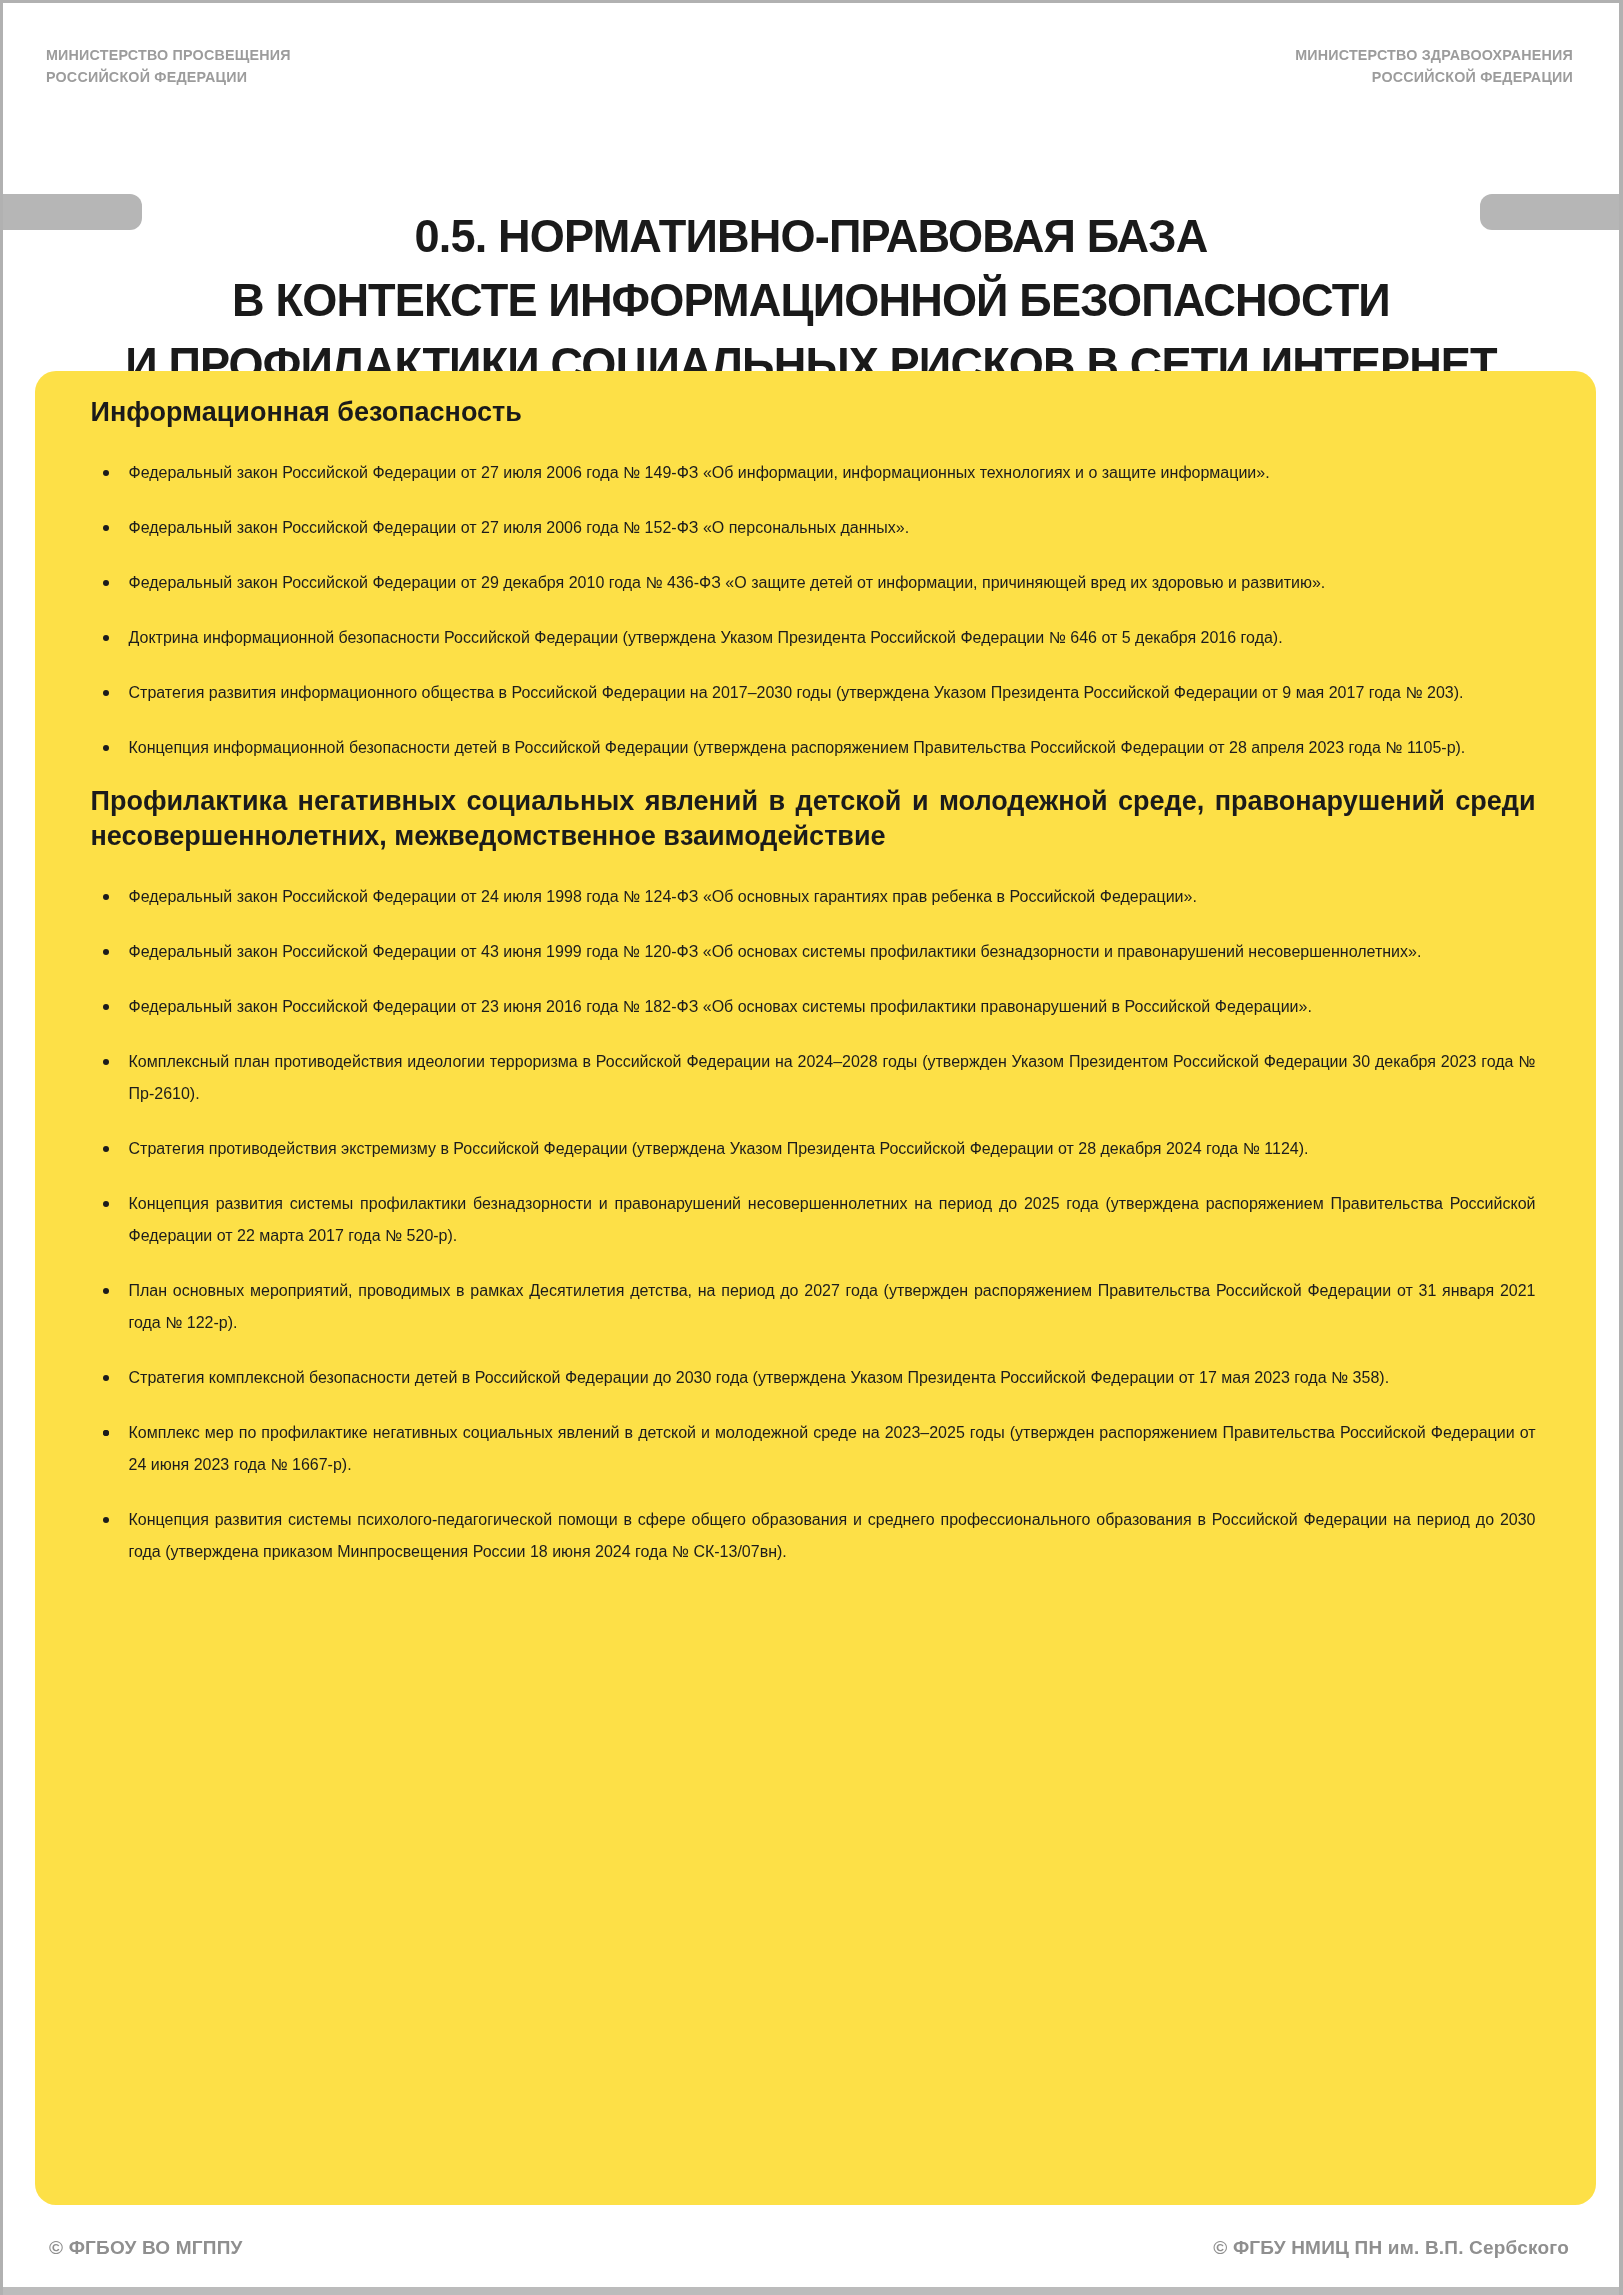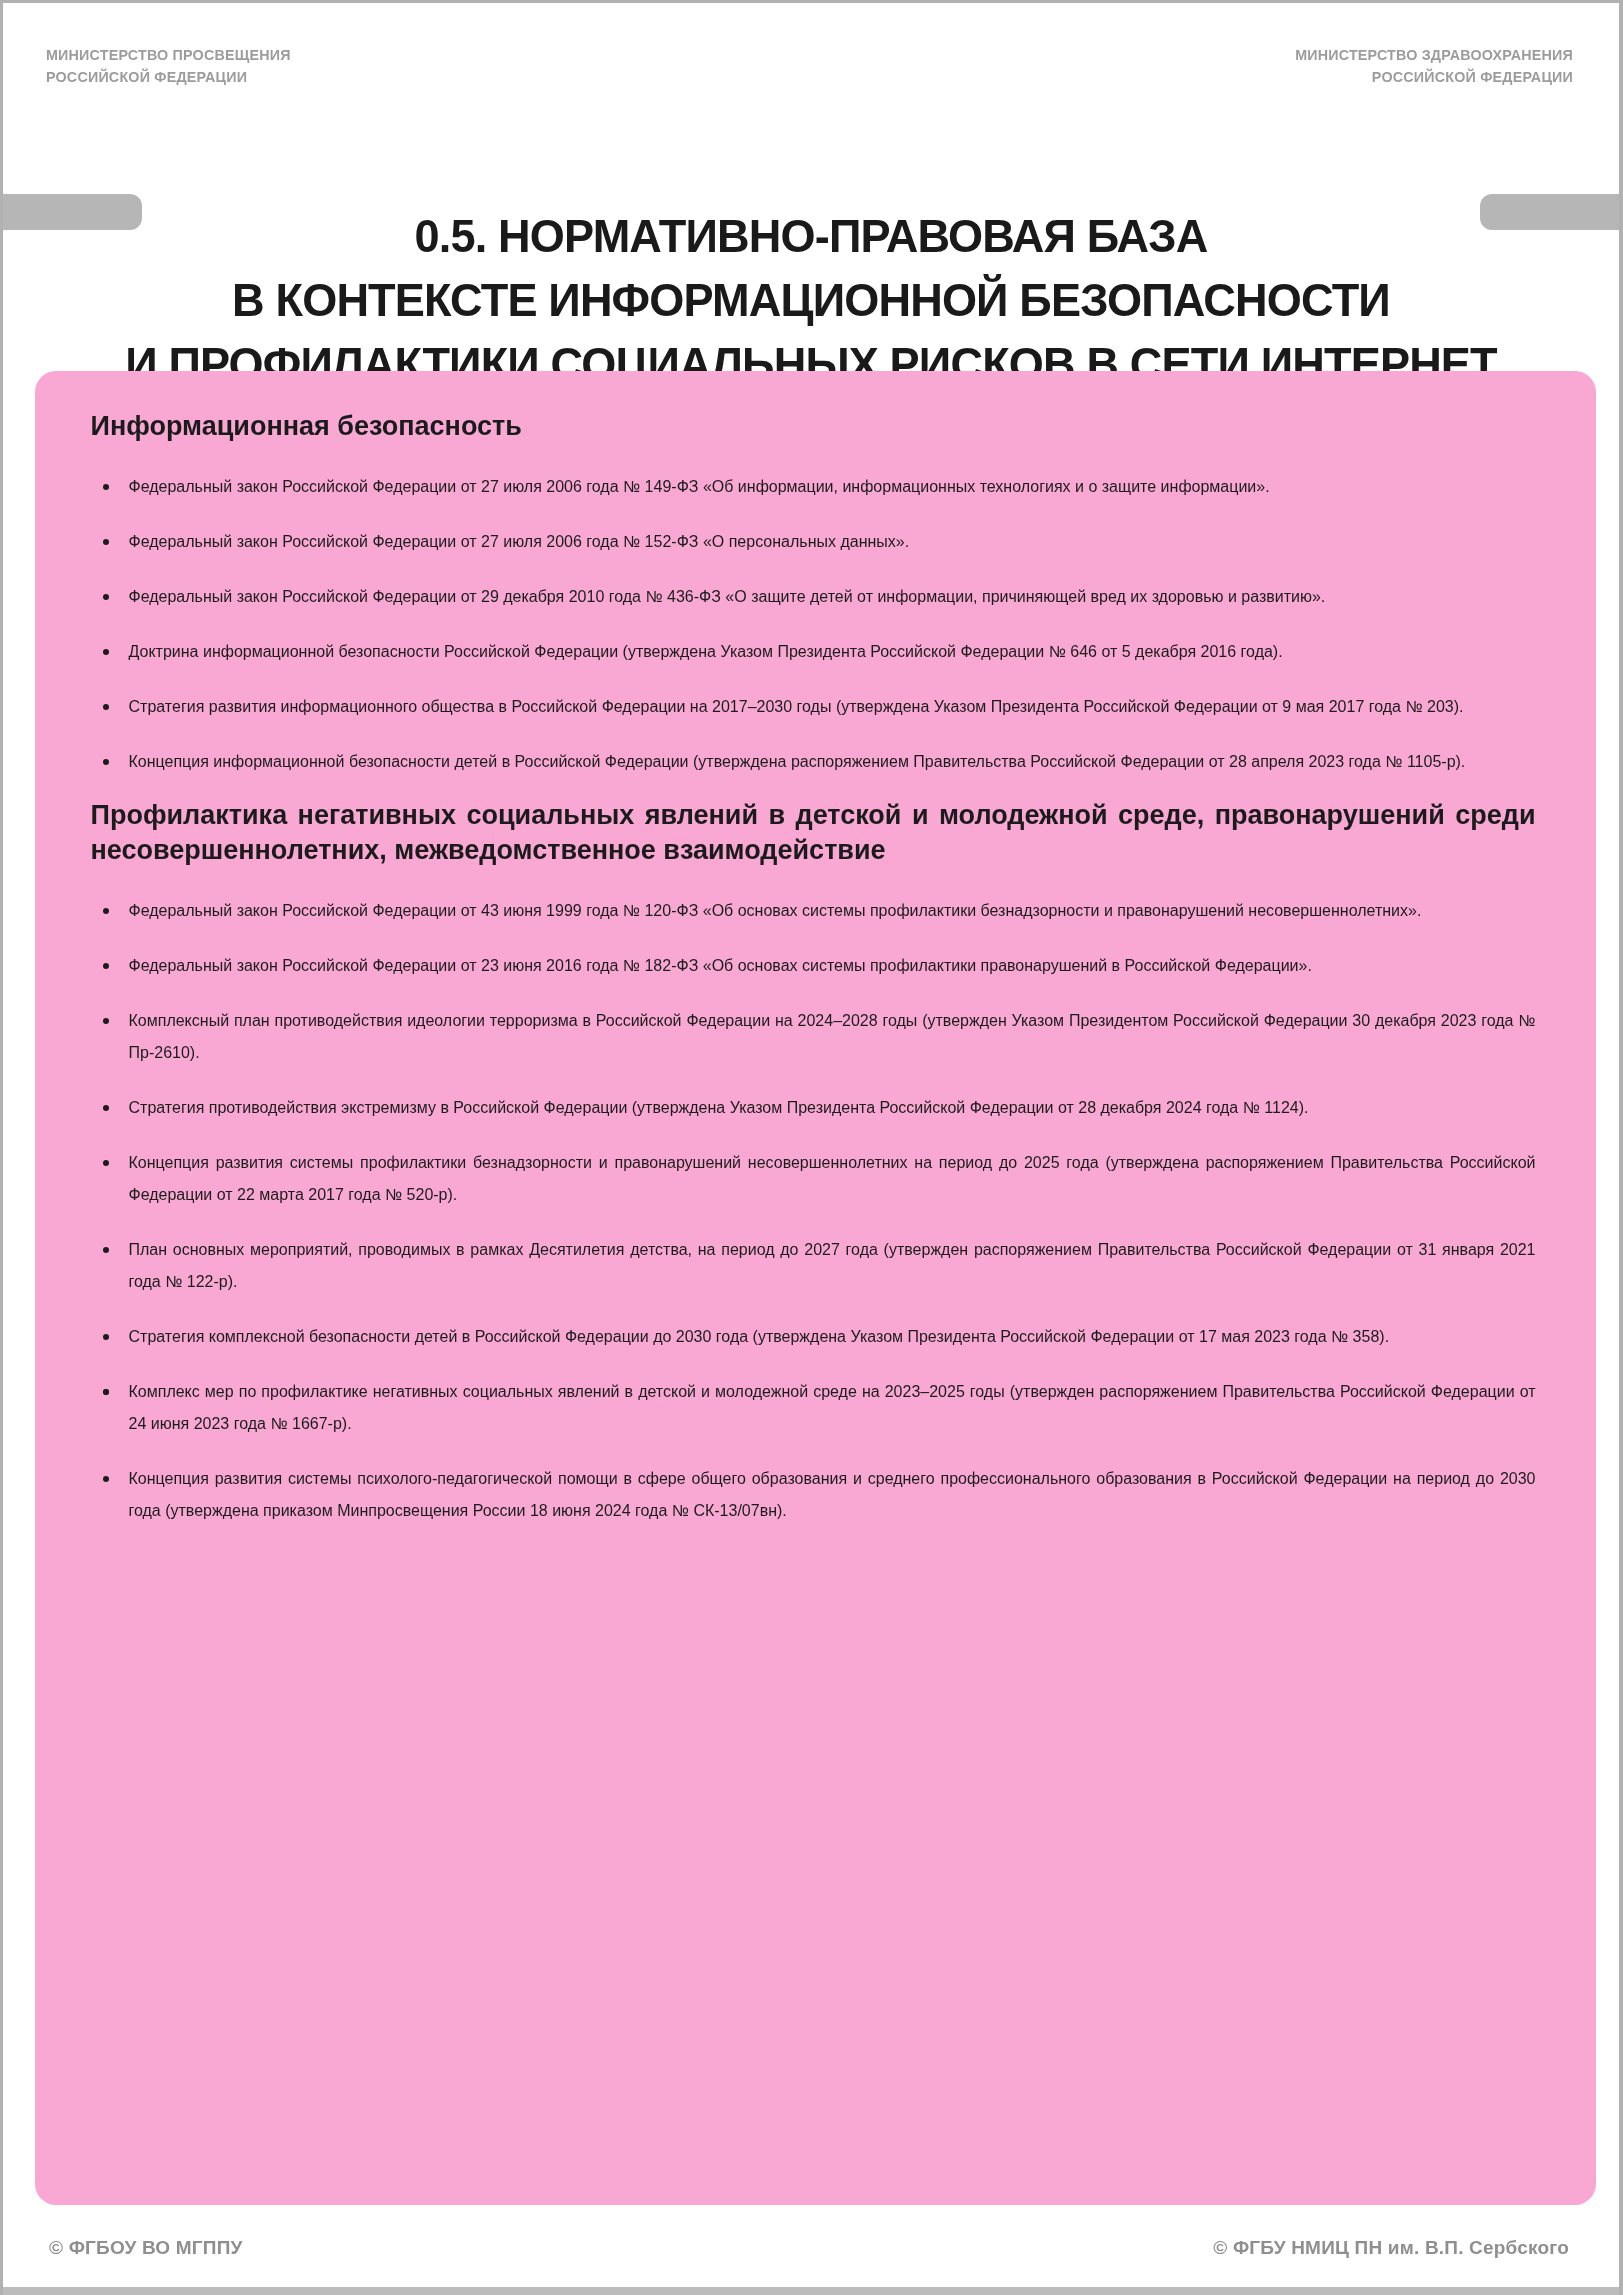--- a/index.html
+++ b/index.html
@@ -35,23 +35,23 @@
   .title-bar{
     position:absolute;top:191px;height:36px;width:139px;
     background:#b6b6b6;
   }
   .title-bar.left{left:0;border-radius:0 12px 12px 0;}
   .title-bar.right{right:0;border-radius:12px 0 0 12px;}
   
   .content-box{
     position:absolute;left:31.5px;top:368px;
     width:1561px;height:1834px;
-    background:#f9a8d4;border-radius:21px;
+    background:#fde047;border-radius:21px;
     box-sizing:border-box;
-    padding:38px 60px 0 56px;
+    padding:24px 60px 0 56px;
     overflow:hidden;
   }
   .section-heading{
     margin:0 0 27px 0;
     font-size:27px;font-weight:700;line-height:35px;
     color:#1b1b1b;text-align:justify;
   }
   .law-section + .law-section .section-heading{margin-top:20px;}
   .law-list{list-style:none;margin:0;padding:0;}
   .law-item{
@@ -135,20 +135,24 @@
   <li class="law-item">
     <span class="bullet"></span>
     <span class="li-text">Концепция информационной безопасности детей в Российской Федерации (утверждена распоряжением Правительства Российской Федерации от 28 апреля 2023 года № 1105-р).</span>
   </li>
 </ul>
   </section>
 
   <section class="law-section">
     <h2 class="section-heading">Профилактика негативных социальных явлений в детской и молодежной среде, правонарушений среди несовершеннолетних, межведомственное взаимодействие</h2>
     <ul class="law-list">
+  <li class="law-item">
+    <span class="bullet"></span>
+    <span class="li-text">Федеральный закон Российской Федерации от 24 июля 1998 года № 124-ФЗ «Об основных гарантиях прав ребенка в Российской Федерации».</span>
+  </li>
 
   <li class="law-item">
     <span class="bullet"></span>
     <span class="li-text">Федеральный закон Российской Федерации от 43 июня 1999 года № 120-ФЗ «Об основах системы профилактики безнадзорности и правонарушений несовершеннолетних».</span>
   </li>
 
   <li class="law-item">
     <span class="bullet"></span>
     <span class="li-text">Федеральный закон Российской Федерации от 23 июня 2016 года № 182-ФЗ «Об основах системы профилактики правонарушений в Российской Федерации».</span>
   </li>

